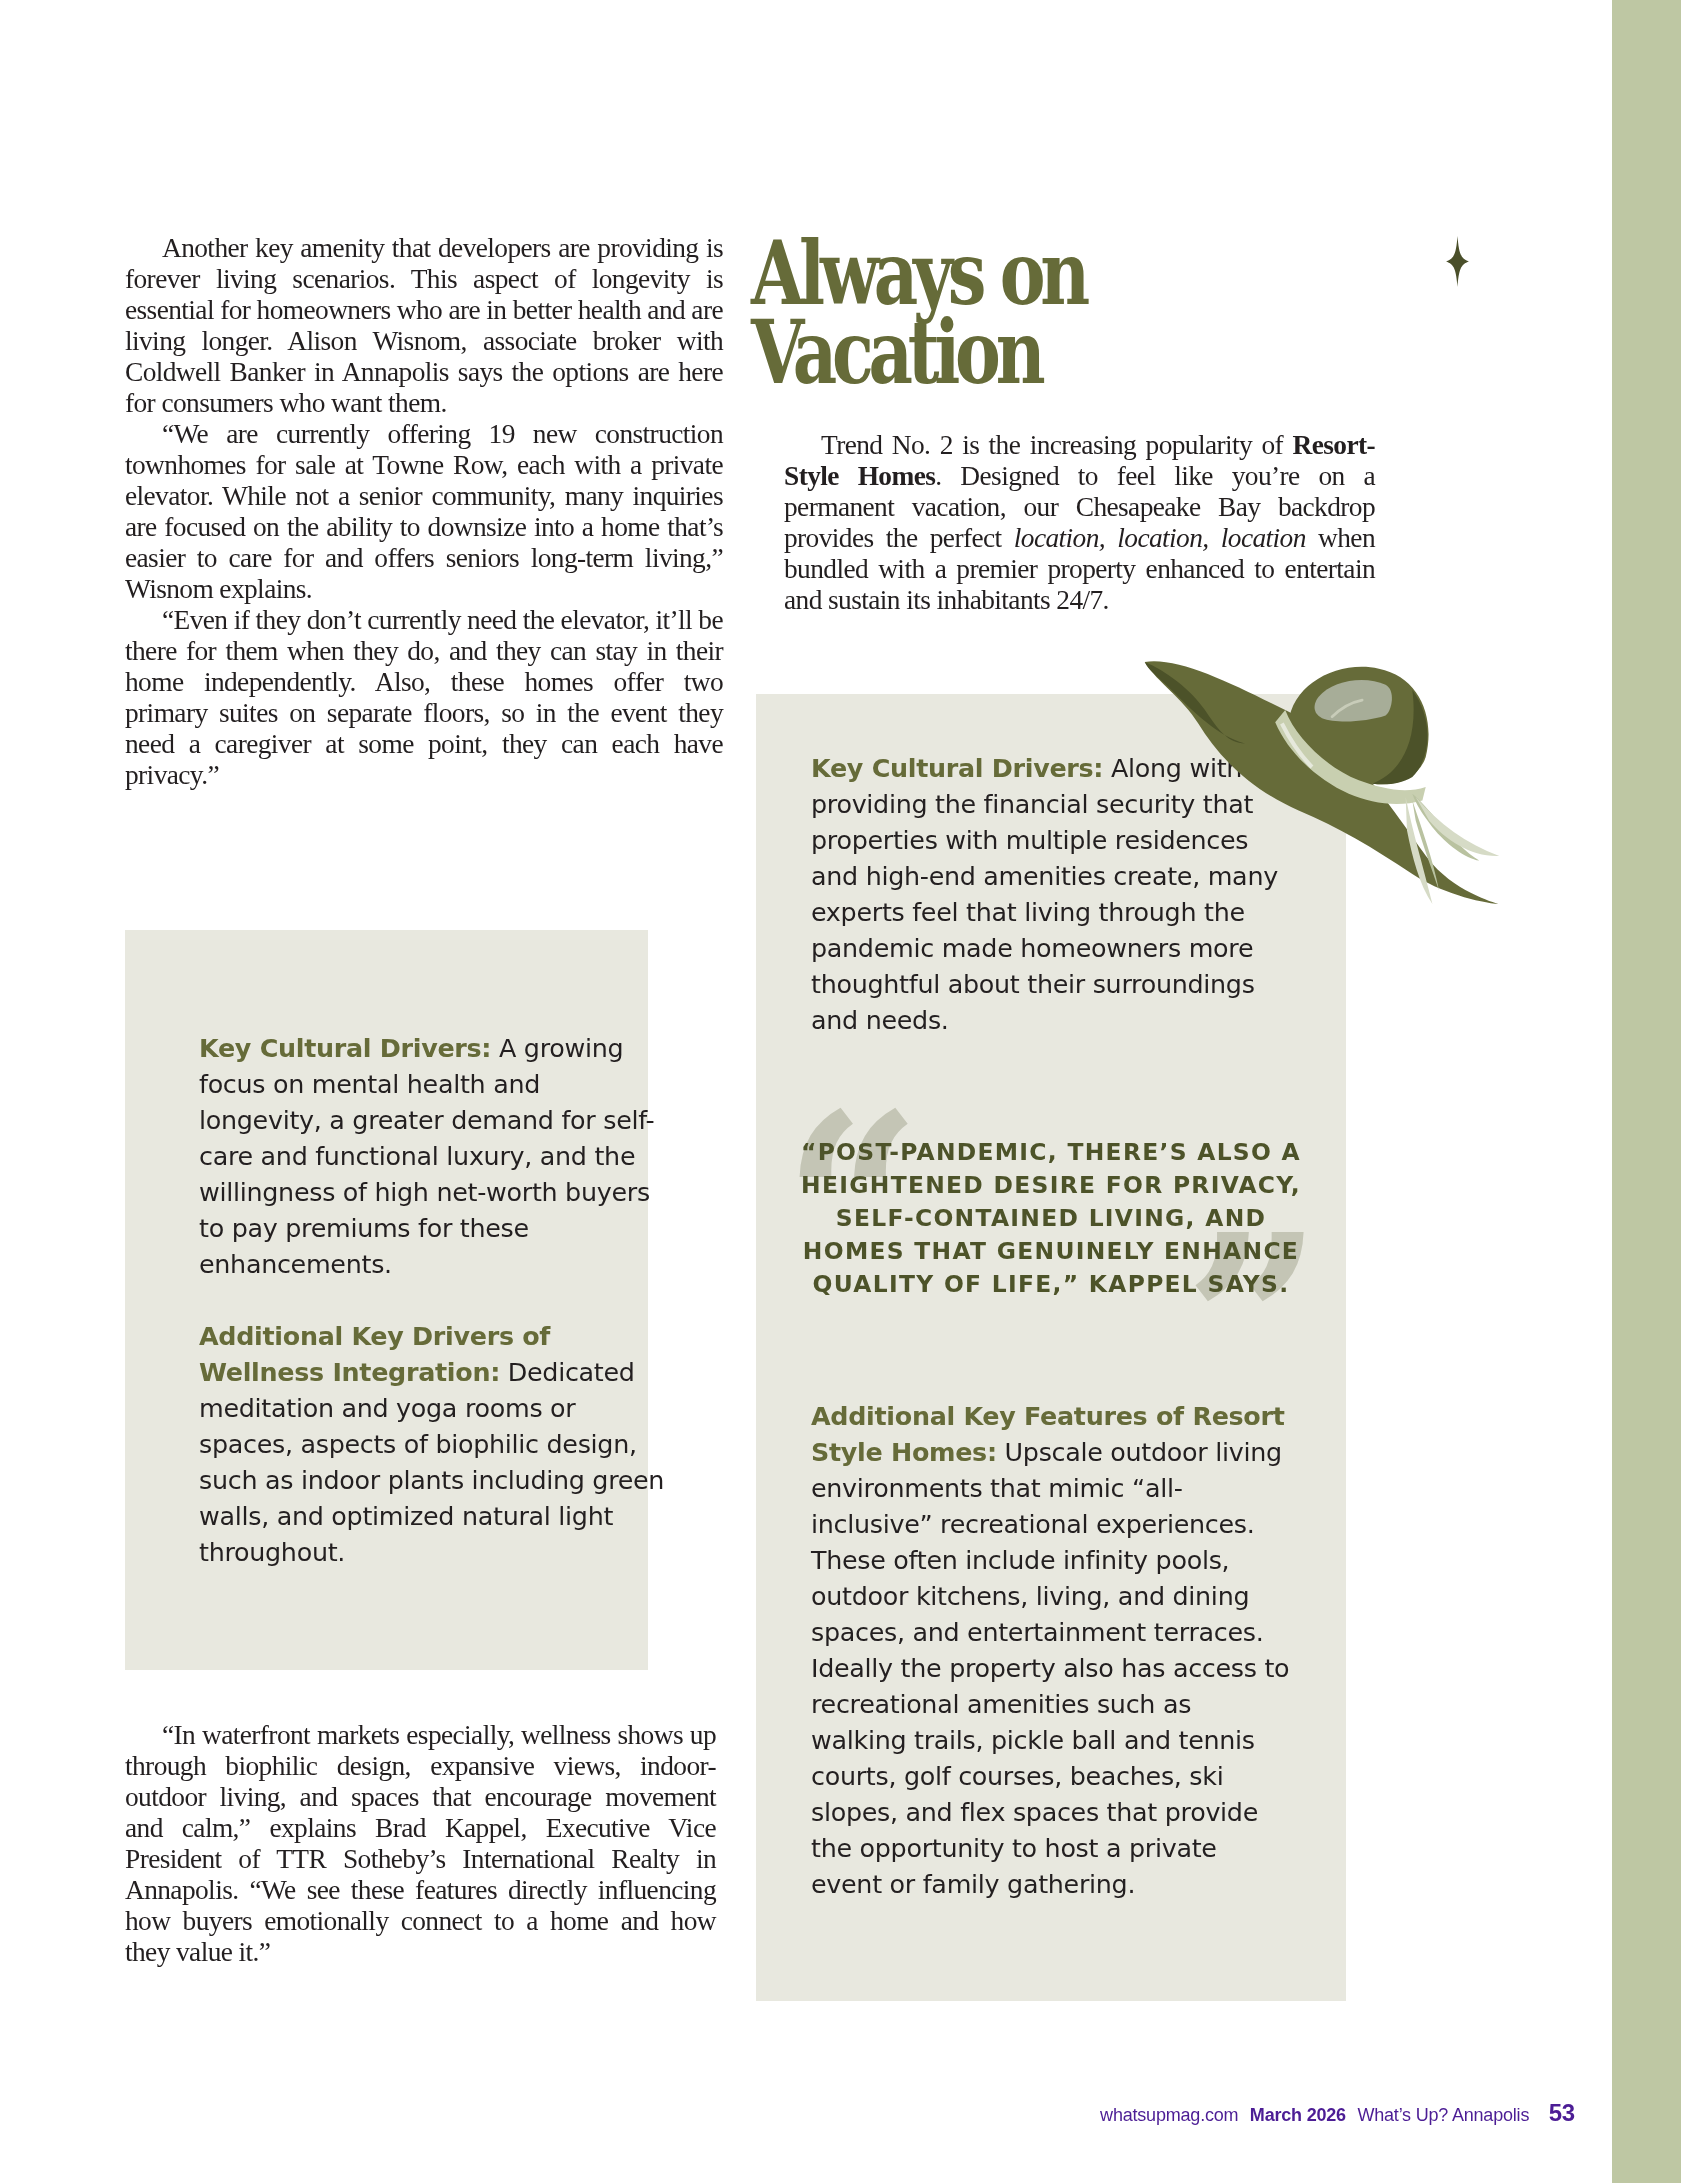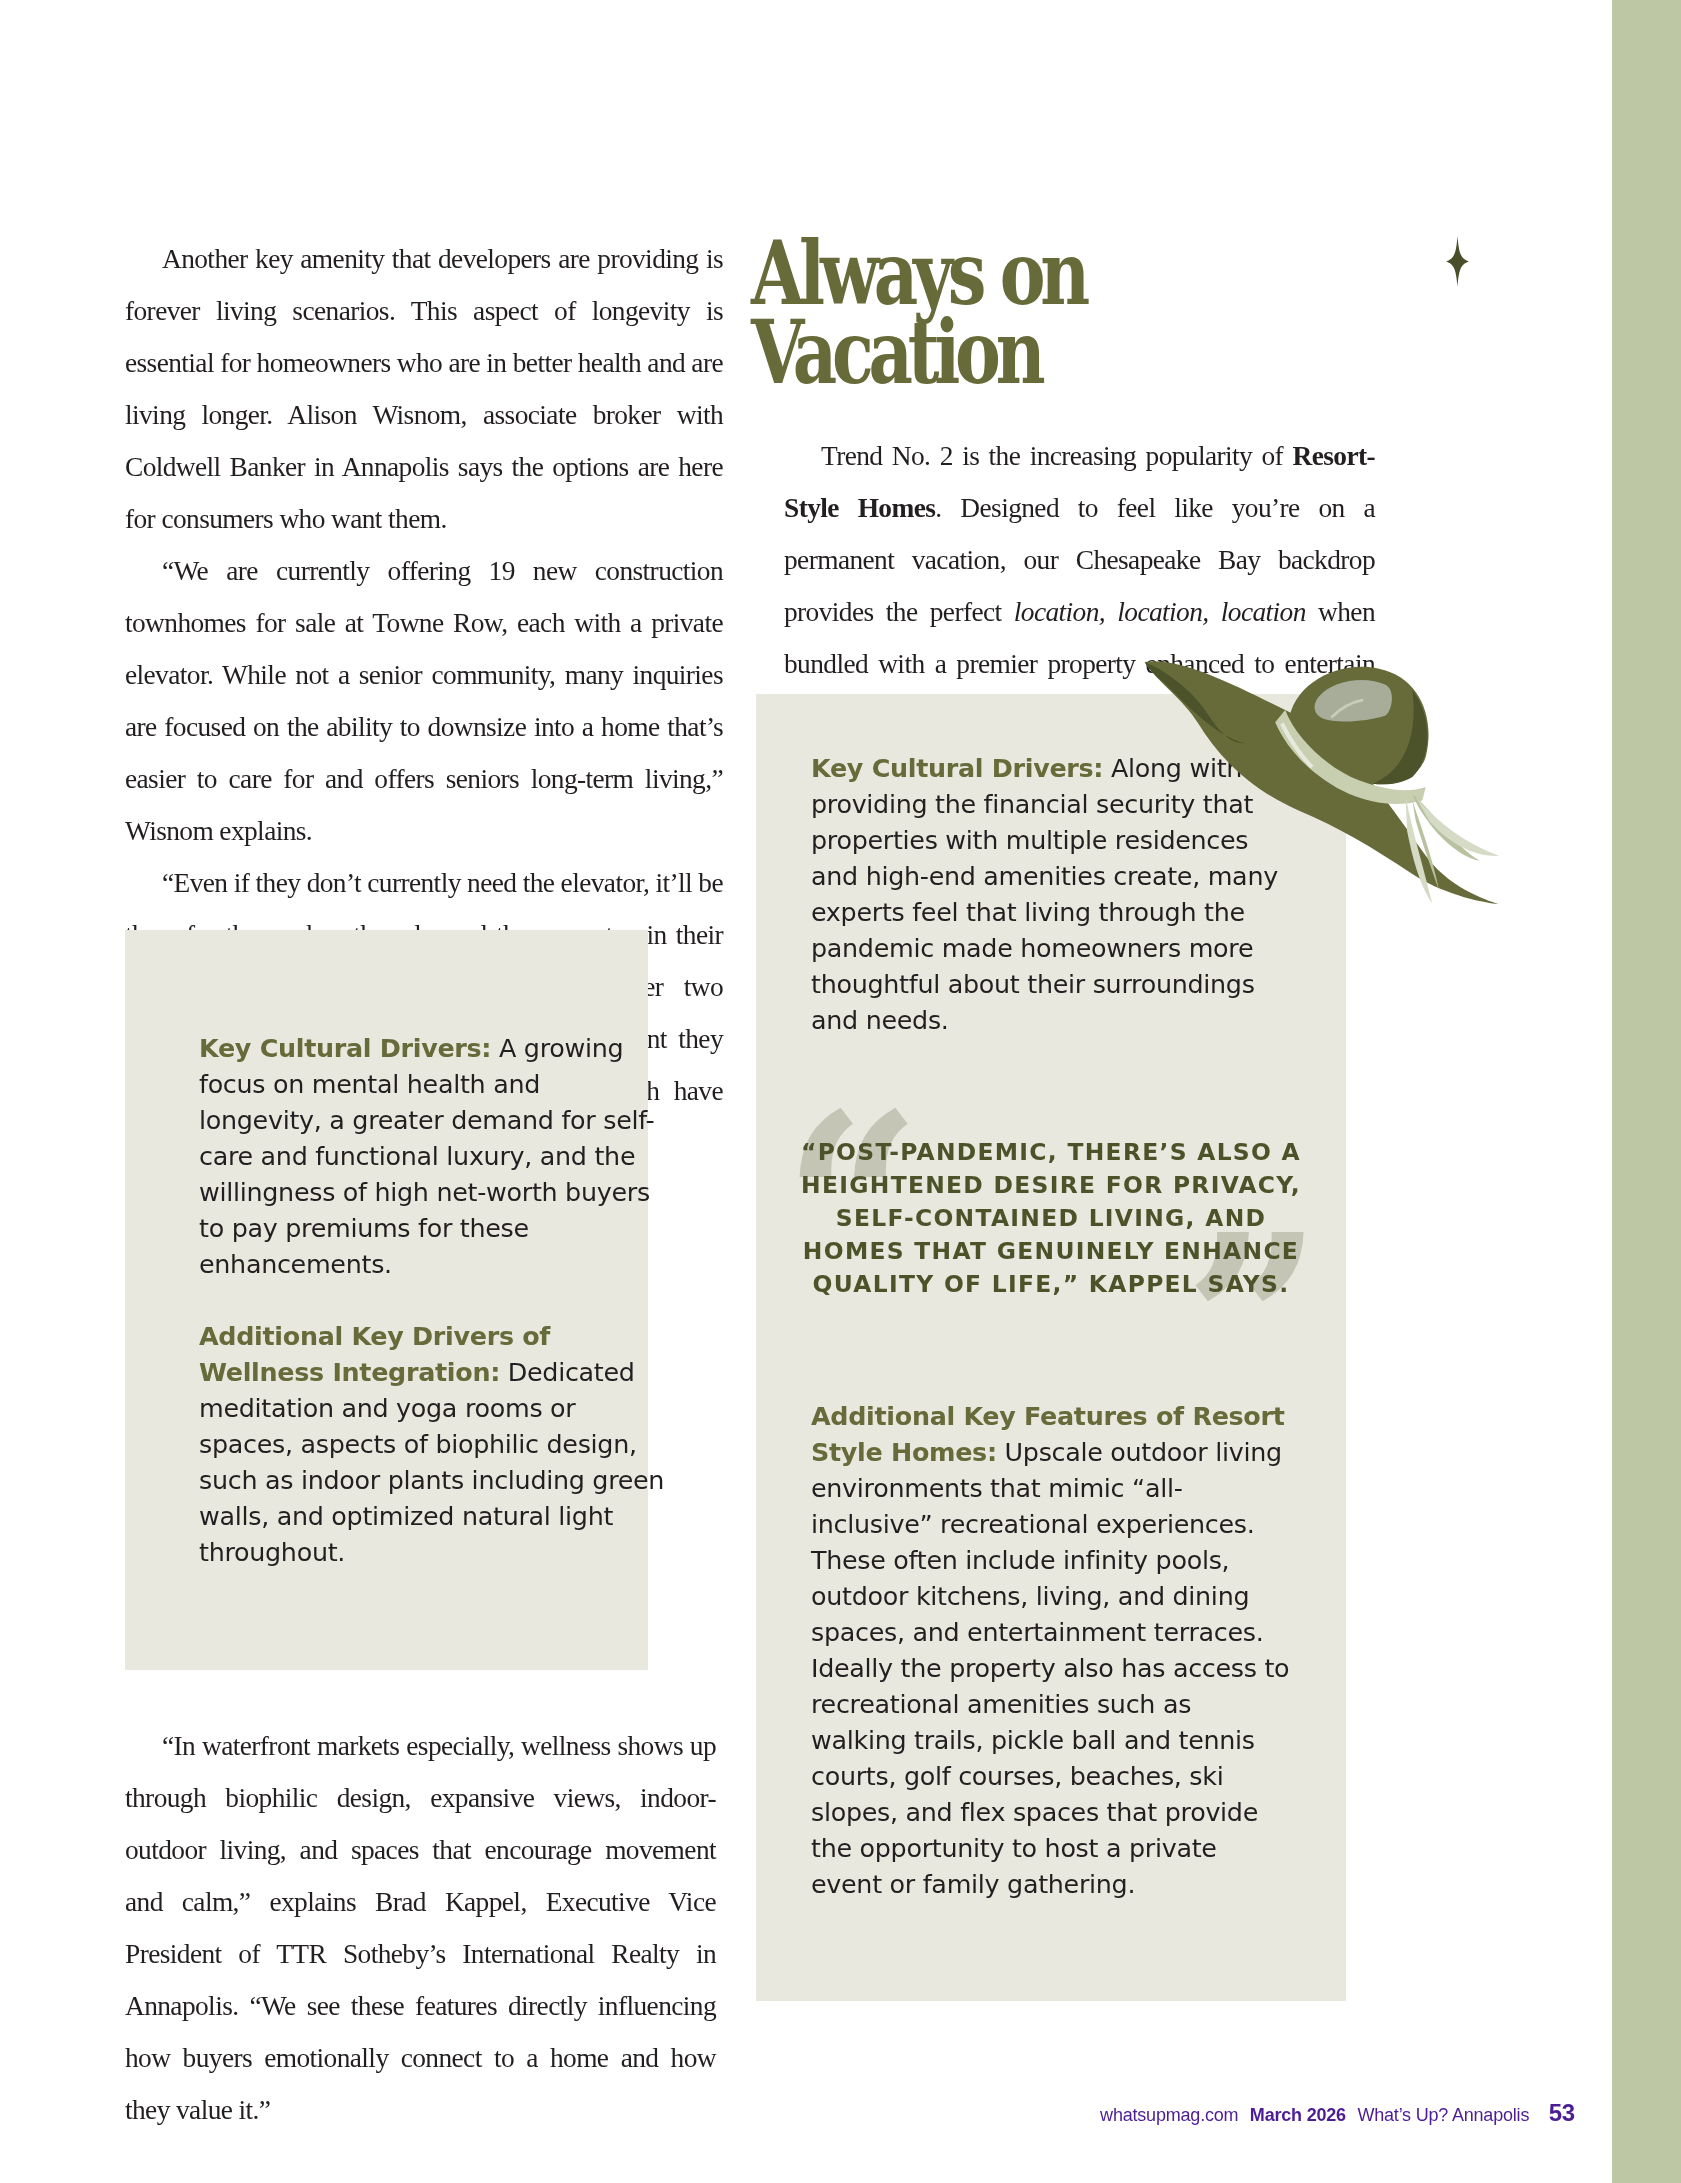--- a/index.html
+++ b/index.html
@@ -13,21 +13,21 @@
     }
     .green-strip {
       position: absolute;
       left: 1612px; top: 0;
       width: 70px; height: 2183px;
       background: #bec7a3;
     }
     .serif-body {
       font-family: "Liberation Serif", "DejaVu Serif", serif;
       font-size: 27.4px;
-      line-height: 52px;
+      line-height: 31px;
       color: #231f20;
       text-align: justify;
       letter-spacing: -0.6px;
       margin: 0;
     }
     .serif-body p { margin: 0; text-indent: 37px; }
     .col-left-top {
       position: absolute;
       left: 125px; top: 233px;
       width: 598px;

